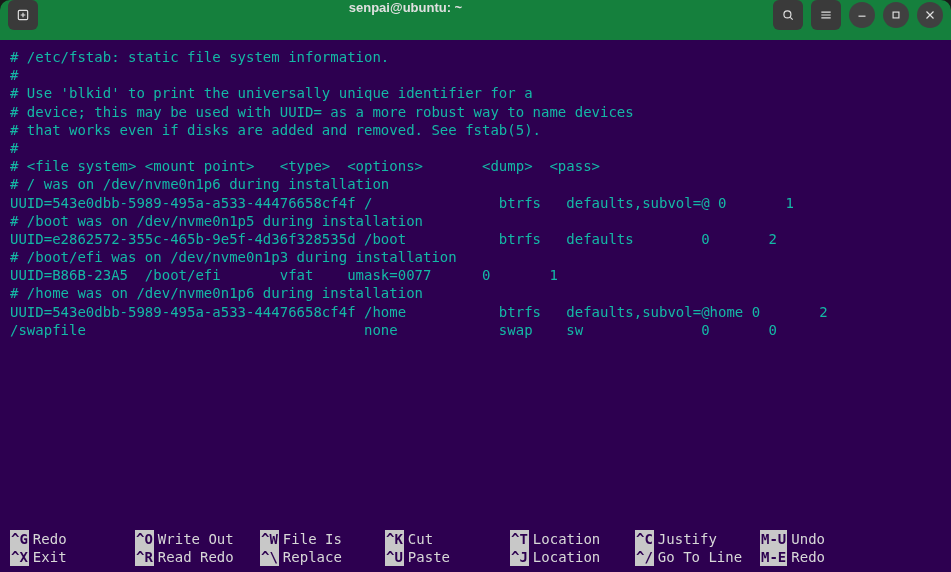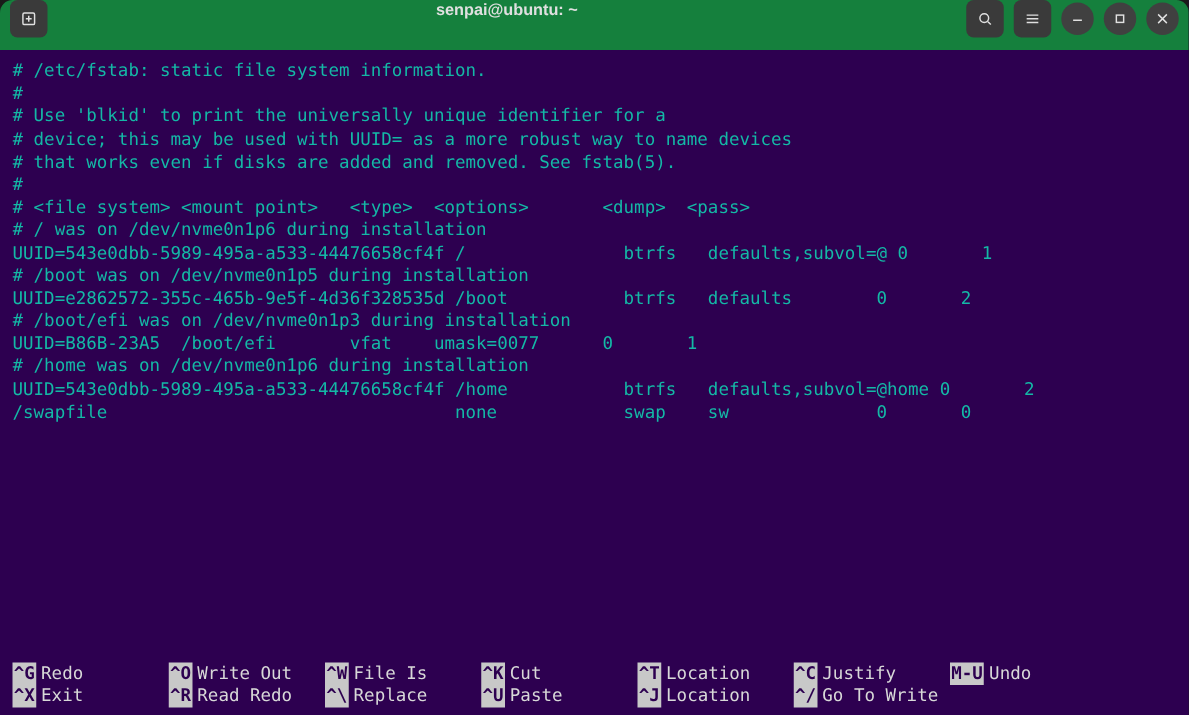--- a/index.html
+++ b/index.html
@@ -197,17 +197,21 @@
         <div class="footer-item">
           <span class="key">^U</span>
           <span class="label">Paste</span>
         </div>
         <div class="footer-item">
           <span class="key">^J</span>
           <span class="label">Location</span>
         </div>
         <div class="footer-item">
           <span class="key">^/</span>
-          <span class="label">Go To Write</span>
+          <span class="label">Go To Line</span>
+        </div>
+        <div class="footer-item">
+          <span class="key">M-E</span>
+          <span class="label">Redo</span>
         </div>
       </div>
   </div>
 </div>
 
 </body></html>

